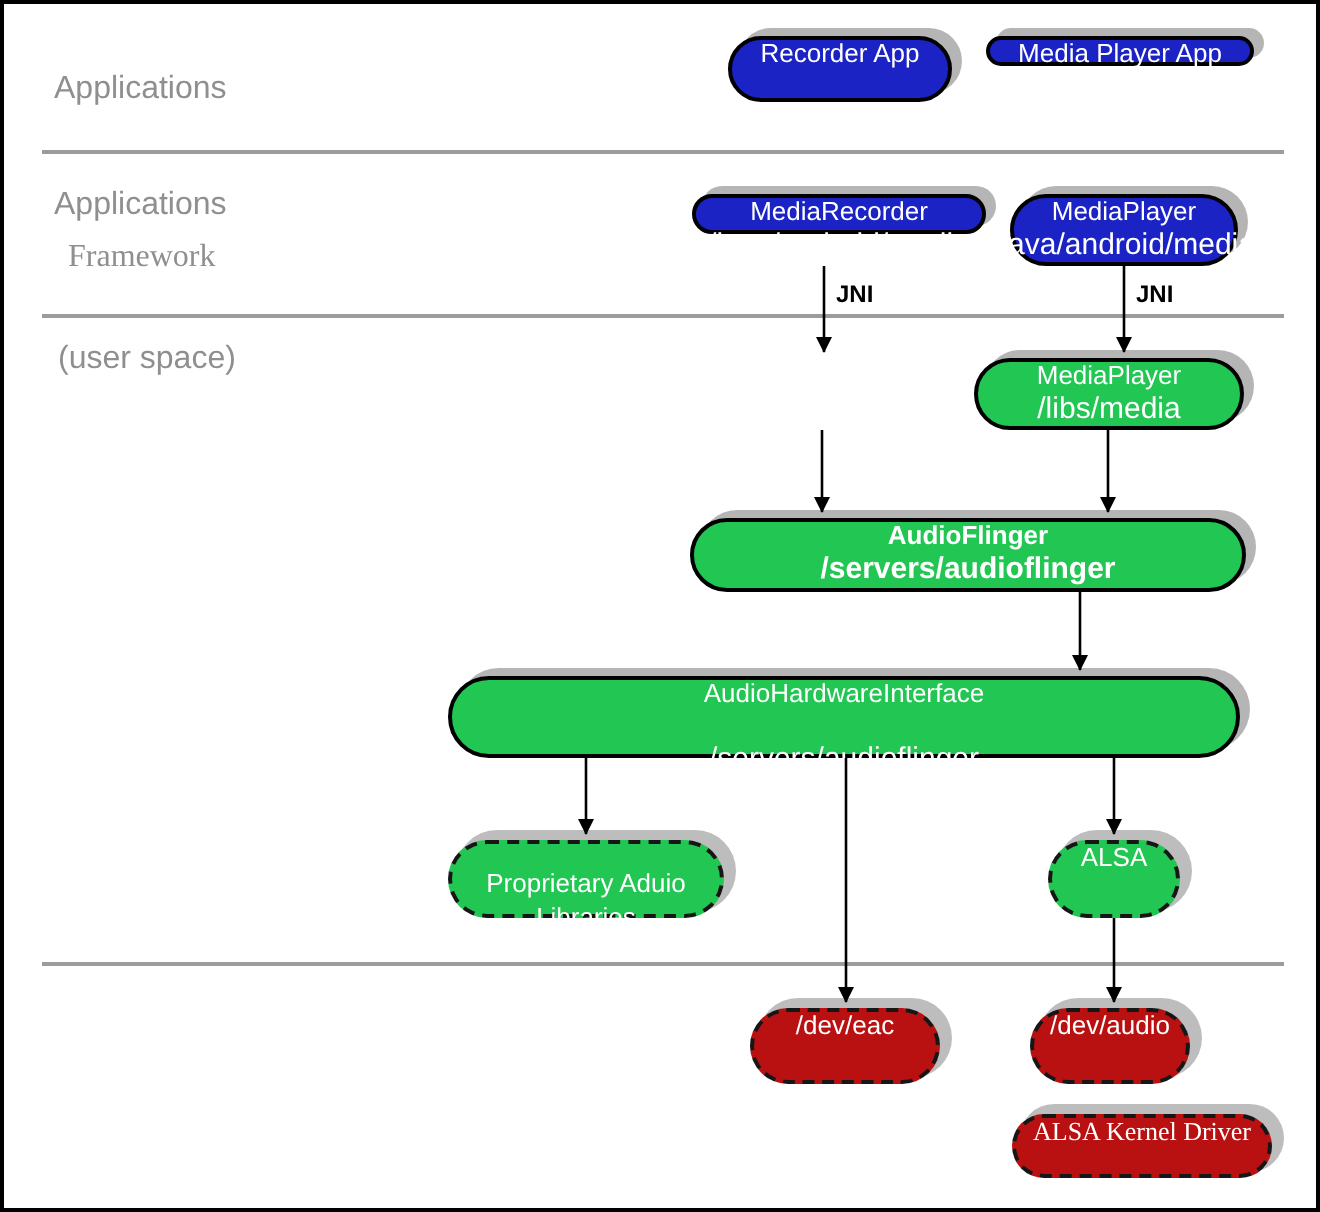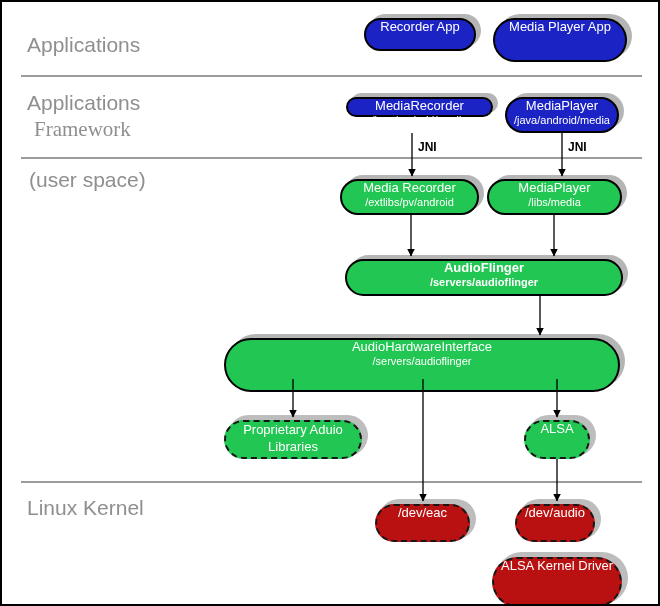--- a/index.html
+++ b/index.html
@@ -8,21 +8,21 @@
     width:660px;height:606px;
     box-sizing:border-box;
     border:2px solid #000;
     background:#fff;
     font-family:"Liberation Sans", sans-serif;
     overflow:hidden;
   }
   .layer-label{
     position:absolute;
     color:#8f8f8f;
-    font-size:21px;
+    font-size:16px;
     line-height:26px;
     white-space:nowrap;
   }
   .divider{
     position:absolute;
     left:19px;width:621px;height:2px;
     background:#9c9c9c;
   }
   .pill{
     position:absolute;
@@ -32,22 +32,22 @@
     color:#fff;text-align:center;
     box-sizing:border-box;
     line-height:1.15;
   }
   .solid{border:2px solid #000;box-shadow:5px -4px 0 0 #b5b5b5;}
   .dashed{border:2px dashed #161616;box-shadow:5px -4px 0 1px #bdbdbd;}
   .blue{background:#1b23c5;}
   .green{background:#21c752;}
   .red{background:#b91111;}
   .pill .main{font-size:13px;}
-  .pill .sub{font-size:11px;line-height:1.15;}
-  .wrap .main{font-size:13px;line-height:1.3;padding:0 10px;}
+  .pill .sub{font-size:15px;line-height:1.15;}
+  .wrap .main{font-size:13px;line-height:1.3;padding:0 10px;margin-top:12px;}
   .jni{
     position:absolute;
     color:#000;font-size:12px;font-weight:bold;
   }
   .arrows{position:absolute;left:0;top:0;pointer-events:none;}
 </style>
 </head>
 <body>
 
 <div class="diagram">
@@ -55,81 +55,74 @@
   <div class="layer-label" style="left:25px;top:30px;">
     <span>Applications</span>
   </div>
   <div class="layer-label" style="left:25px;top:88px;">
     <span style="display:block;">Applications</span>
     <span style="display:block;margin-left:7px;font-family:Liberation Serif, serif;">Framework</span>
   </div>
   <div class="layer-label" style="left:27px;top:165px;">
     <span style="display:block;">(user space)</span>
   </div>
-  <div class="layer-label" style="left:25px;top:493px;">
-    <span>Linux Kernel</span>
-  </div>
 
   <div class="divider" style="top:73px;"></div>
   <div class="divider" style="top:155px;"></div>
   <div class="divider" style="top:479px;"></div>
 
   <div class="pill blue solid" style="left:362px;top:16px;width:112px;height:33px;">
     <div class="main">Recorder App</div>
   </div>
-  <div class="pill blue solid" style="left:491px;top:16px;width:134px;height:44px;">
+  <div class="pill blue solid" style="left:491px;top:16px;width:134px;height:15px;">
     <div class="main">Media Player App</div>
   </div>
 
   <div class="pill blue solid" style="left:344px;top:95px;width:147px;height:20px;">
     <div class="main">MediaRecorder</div>
     <div class="sub">/java/android/media</div>
   </div>
   <div class="pill blue solid" style="left:503px;top:95px;width:114px;height:36px;">
     <div class="main">MediaPlayer</div>
     <div class="sub">/java/android/media</div>
   </div>
 
   <div class="jni" style="left:416px;top:138px;">
     <span>JNI</span>
   </div>
   <div class="jni" style="left:566px;top:138px;">
     <span>JNI</span>
   </div>
 
-  <div class="pill green solid" style="left:338px;top:177px;width:139px;height:36px;">
-    <div class="main">Media Recorder</div>
-    <div class="sub">/extlibs/pv/android</div>
-  </div>
   <div class="pill green solid" style="left:485px;top:177px;width:135px;height:36px;">
     <div class="main">MediaPlayer</div>
     <div class="sub">/libs/media</div>
   </div>
   <div class="pill green solid" style="left:343px;top:257px;width:278px;height:37px;font-weight:bold;">
     <div class="main">AudioFlinger</div>
     <div class="sub">/servers/audioflinger</div>
   </div>
-  <div class="pill green solid" style="left:222px;top:336px;width:396px;height:54px;">
+  <div class="pill green solid" style="left:222px;top:336px;width:396px;height:41px;gap:16px;">
     <div class="main">AudioHardwareInterface</div>
     <div class="sub">/servers/audioflinger</div>
   </div>
   <div class="pill green dashed wrap" style="left:222px;top:418px;width:138px;height:39px;">
     <div class="main">Proprietary Aduio Libraries</div>
   </div>
   <div class="pill green dashed" style="left:522px;top:418px;width:66px;height:39px;">
     <div class="main">ALSA</div>
   </div>
 
   <div class="pill red dashed" style="left:373px;top:502px;width:95px;height:38px;">
     <div class="main">/dev/eac</div>
   </div>
   <div class="pill red dashed" style="left:513px;top:502px;width:80px;height:38px;">
     <div class="main">/dev/audio</div>
   </div>
-  <div class="pill red dashed" style="left:490px;top:555px;width:130px;height:50px;">
+  <div class="pill red dashed" style="left:504px;top:555px;width:130px;height:32px;font-family:Liberation Serif, serif;">
     <div class="main">ALSA Kernel Driver</div>
   </div>
 
   <svg class="arrows" width="660" height="606" viewBox="0 0 660 606">
     <defs>
       <marker id="ah" markerWidth="9" markerHeight="8" refX="7.5" refY="4" orient="auto" markerUnits="userSpaceOnUse">
         <path d="M0,0 L8,4 L0,8 Z" fill="#000"></path>
       </marker>
     </defs>
     <line x1="410" y1="131" x2="410" y2="174" stroke="#000" stroke-width="1.3" marker-end="url(#ah)"></line>

